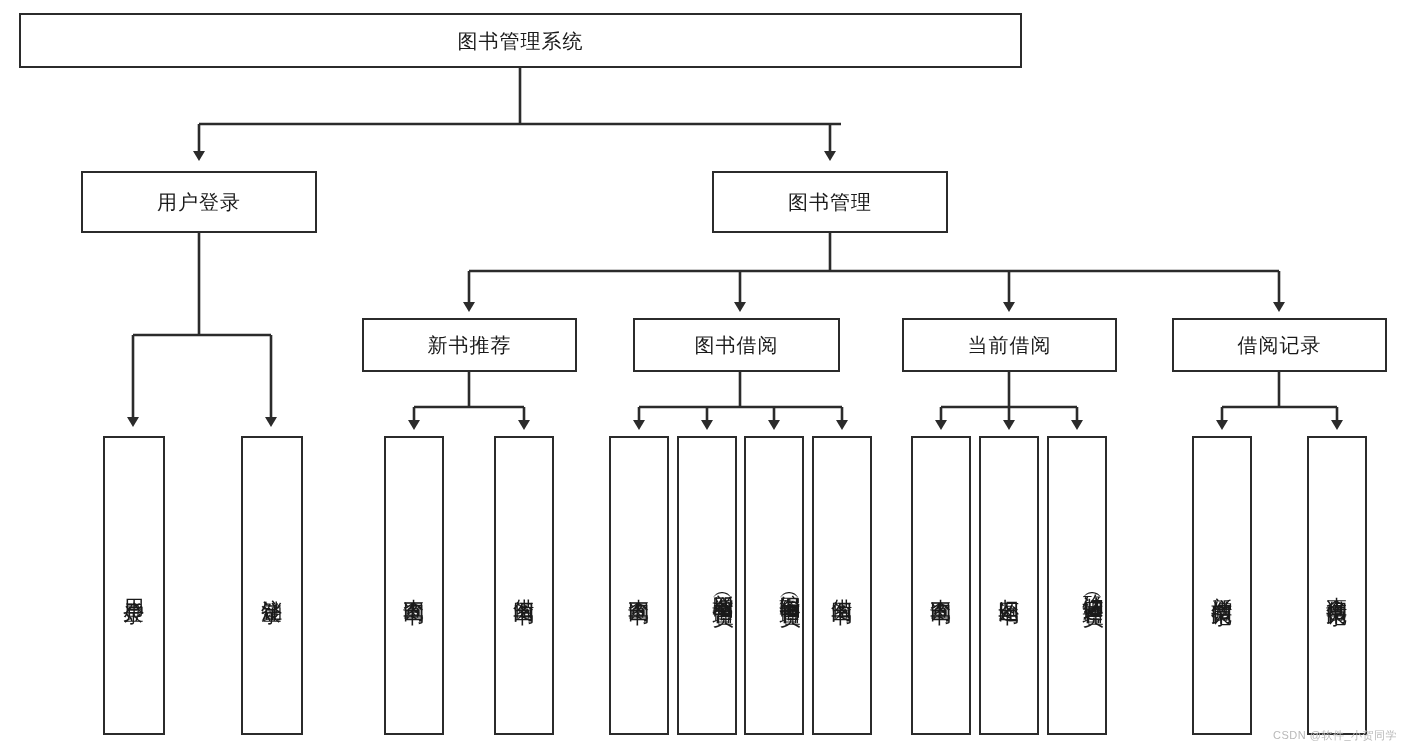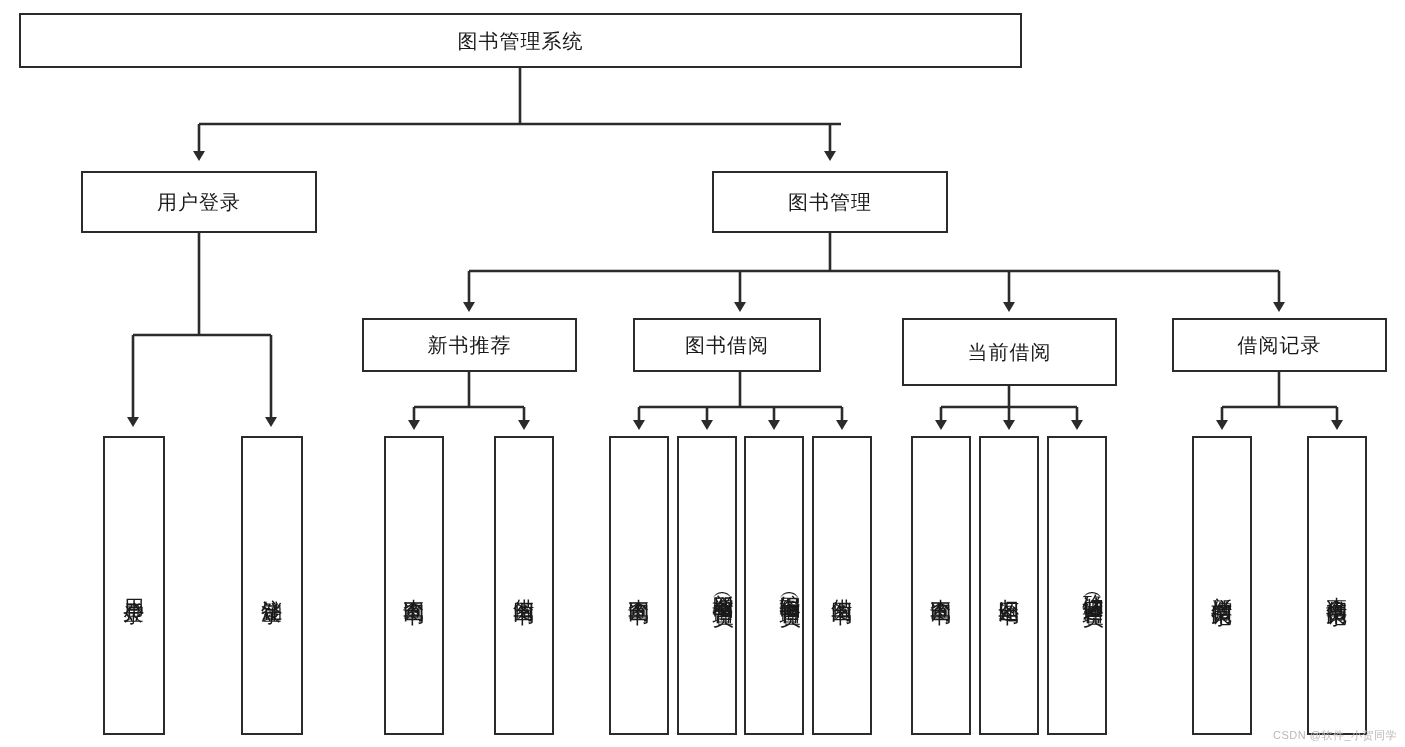--- a/index.html
+++ b/index.html
@@ -132,24 +132,24 @@
   <div class="node horizontal" style="left:81px; top:171px; width:236px; height:62px;">
     <span>用户登录</span>
   </div>
   <div class="node horizontal" style="left:712px; top:171px; width:236px; height:62px;">
     <span>图书管理</span>
   </div>
 
   <div class="node horizontal" style="left:362px; top:318px; width:215px; height:54px;">
     <span>新书推荐</span>
   </div>
-  <div class="node horizontal" style="left:633px; top:318px; width:188px; height:54px;">
+  <div class="node horizontal" style="left:633px; top:318px; width:207px; height:54px;">
     <span>图书借阅</span>
   </div>
-  <div class="node horizontal" style="left:902px; top:318px; width:215px; height:68px;">
+  <div class="node horizontal" style="left:902px; top:318px; width:215px; height:54px;">
     <span>当前借阅</span>
   </div>
   <div class="node horizontal" style="left:1172px; top:318px; width:215px; height:54px;justify-content:center;">
     <span>借阅记录</span>
   </div>
 
   <div class="node vertical" style="left:103px; top:436px; width:62px; height:299px;">
     <span class="vlabel">用户登录</span>
   </div>
   <div class="node vertical" style="left:241px; top:436px; width:62px; height:299px;">

